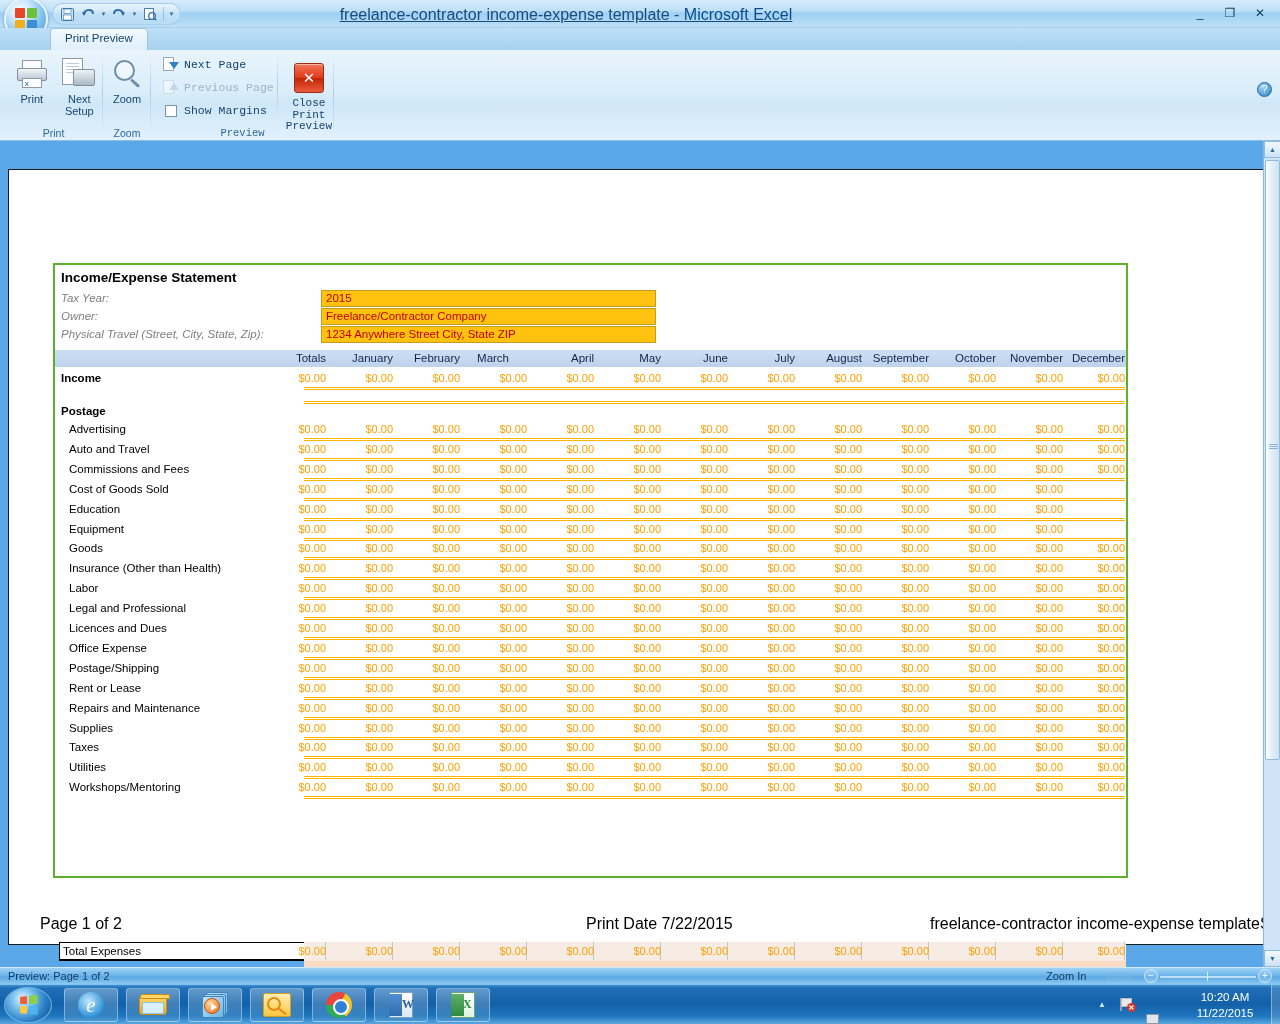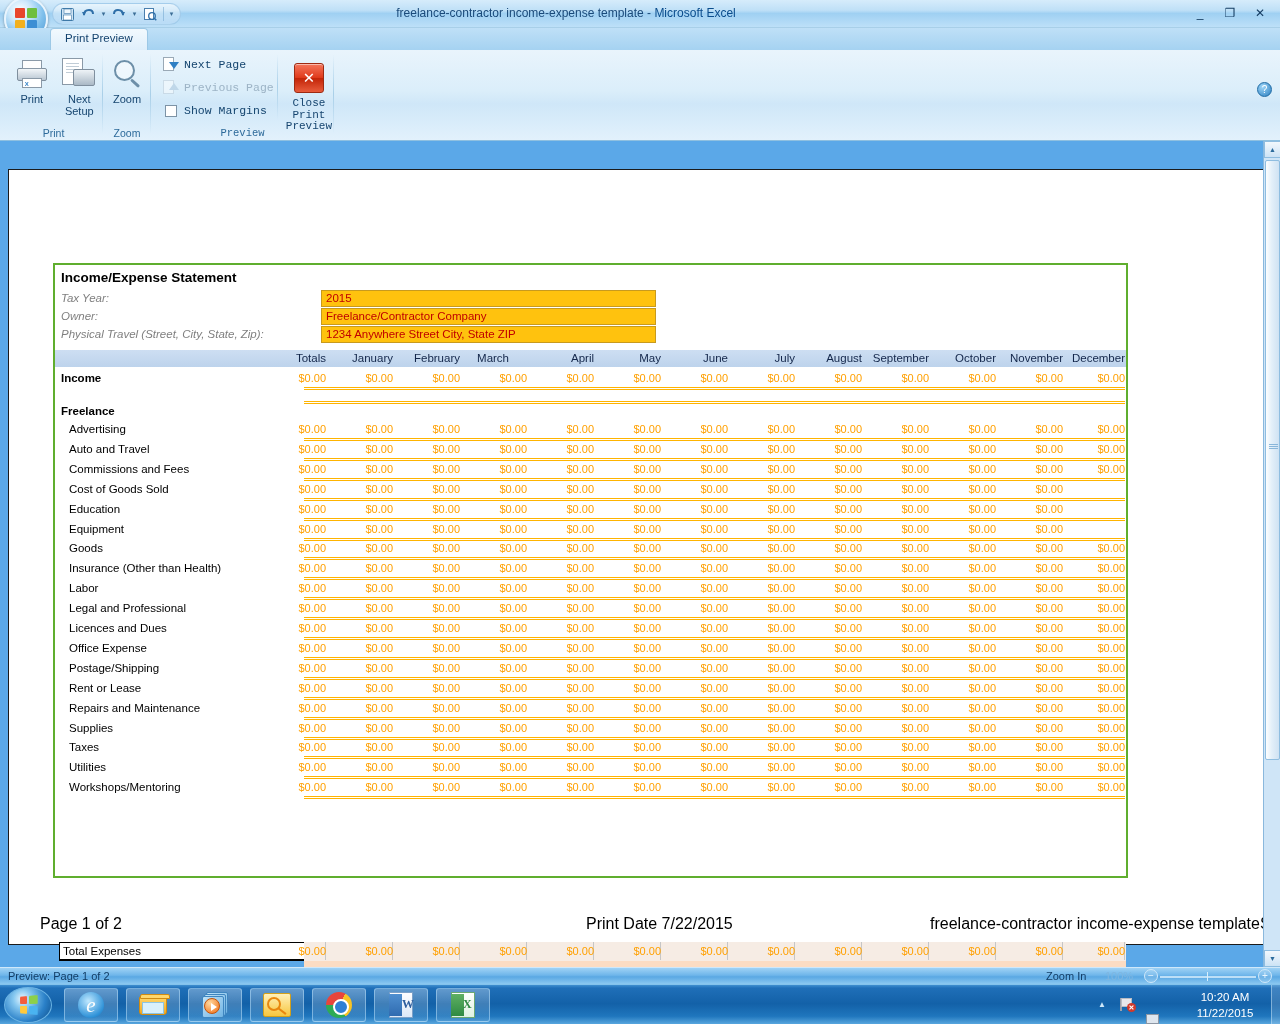--- a/index.html
+++ b/index.html
@@ -11,22 +11,23 @@
   body { background: #5ba8e8; }
 
   
   .titlebar {
     position: absolute; top: 0; left: 0; width: 1280px; height: 28px;
     background: linear-gradient(to bottom, #d6ecfb 0%, #bfe0f7 38%, #9fd0f2 50%, #bde0f8 100%);
     border-bottom: 1px solid #a8cfe8;
   }
   .title-text {
     position: absolute; top: 6px; left: 0; width: 1132px;
-    text-align: center; font-size: 12px; color: #1a4a7a;
+    text-align: center; font-size: 16px; color: #1a4a7a;
     white-space: nowrap;
+    text-decoration: underline;
   }
   .title-text .app { color: #0a4c8c; }
   .win-btns { position: absolute; top: 3px; right: 6px; display: flex; gap: 2px; }
   .win-btn {
     width: 28px; height: 19px; display: flex; align-items: center; justify-content: center;
     font-size: 12px; color: #10385e; font-family: "Liberation Sans", sans-serif;
     border-radius: 2px;
   }
   .win-btn.close { color: #12395f; }
 
@@ -479,21 +480,21 @@
           <div class="cell" style="left: 613px; width: 62px; top: 109px;">$0.00</div>
           <div class="cell" style="left: 680px; width: 62px; top: 109px;">$0.00</div>
           <div class="cell" style="left: 747px; width: 62px; top: 109px;">$0.00</div>
           <div class="cell" style="left: 814px; width: 62px; top: 109px;">$0.00</div>
           <div class="cell" style="left: 881px; width: 62px; top: 109px;">$0.00</div>
           <div class="cell" style="left: 948px; width: 62px; top: 109px;">$0.00</div>
           <div class="cell" style="left: 1010px; width: 62px; top: 109px;">$0.00</div>
           <div class="sep2" style="left:251px; top:124px; width:821px;"></div>
           <div class="bandrow" style="left: 2px; top: 123px; width: 1071px; height: 19px; z-index: -1;"></div>
           <div class="sep2" style="left:251px; top:138px; width:821px;"></div>
-          <div class="rowlabel b" style="left:8px; top:142px;">Freelance</div>
+          <div class="rowlabel b" style="left:8px; top:142px;">Postage</div>
           <div class="rowlabel" style="left:16px; top:160px;">Advertising</div>
           <div class="cell" style="left: 211px; width: 62px; top: 160px;">$0.00</div>
           <div class="cell" style="left: 278px; width: 62px; top: 160px;">$0.00</div>
           <div class="cell" style="left: 345px; width: 62px; top: 160px;">$0.00</div>
           <div class="cell" style="left: 412px; width: 62px; top: 160px;">$0.00</div>
           <div class="cell" style="left: 479px; width: 62px; top: 160px;">$0.00</div>
           <div class="cell" style="left: 546px; width: 62px; top: 160px;">$0.00</div>
           <div class="cell" style="left: 613px; width: 62px; top: 160px;">$0.00</div>
           <div class="cell" style="left: 680px; width: 62px; top: 160px;">$0.00</div>
           <div class="cell" style="left: 747px; width: 62px; top: 160px;">$0.00</div>

